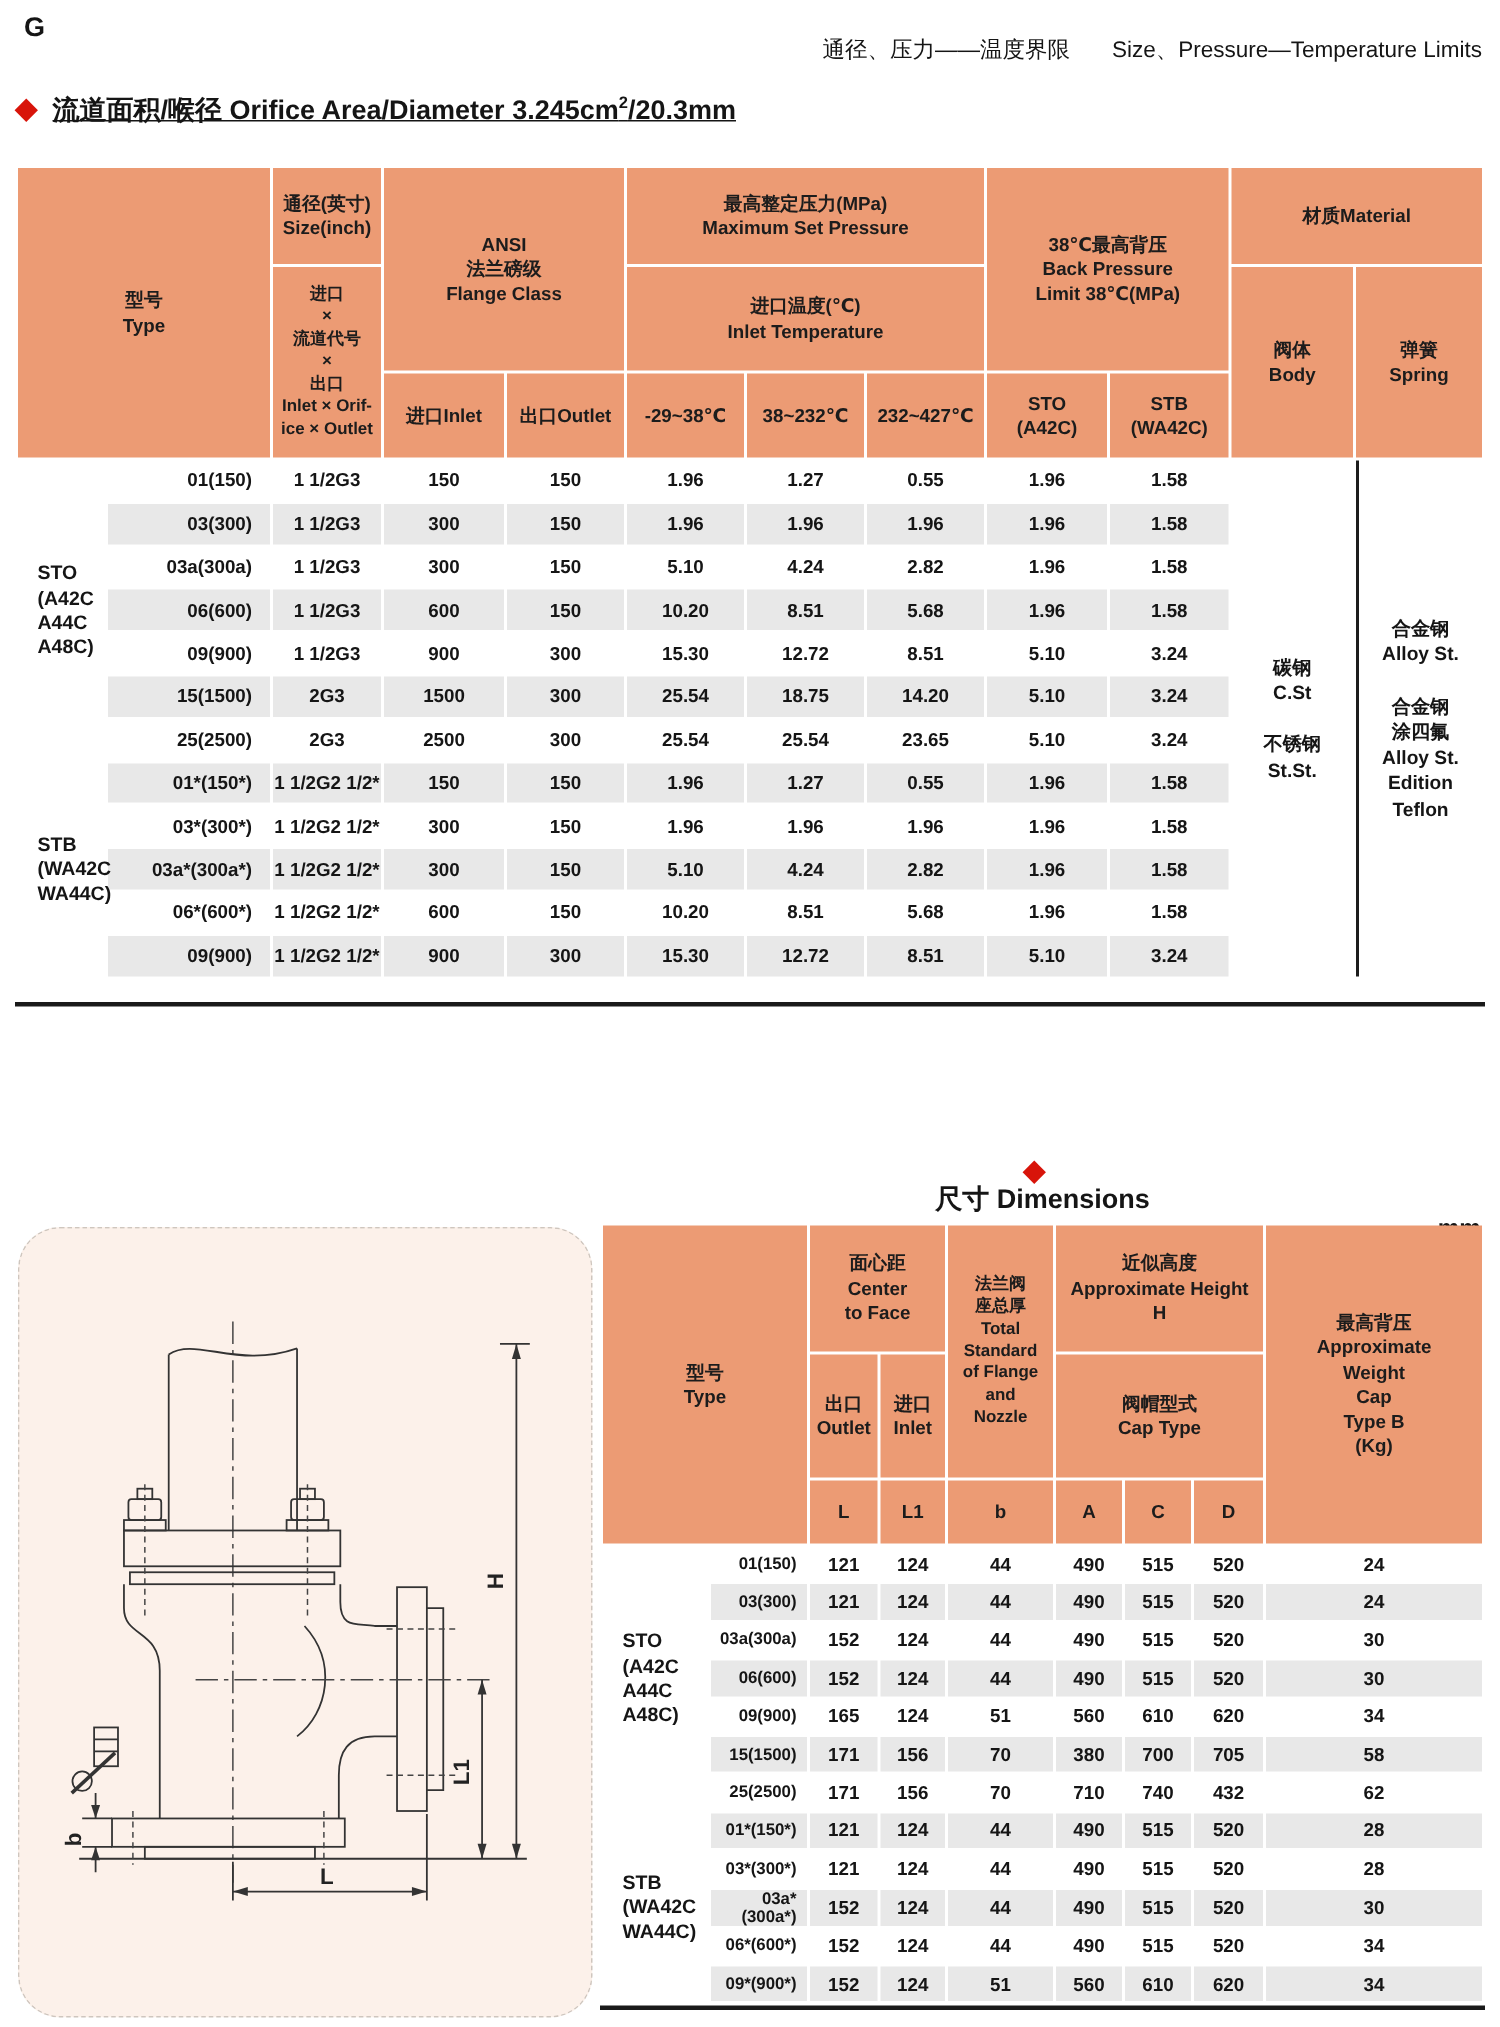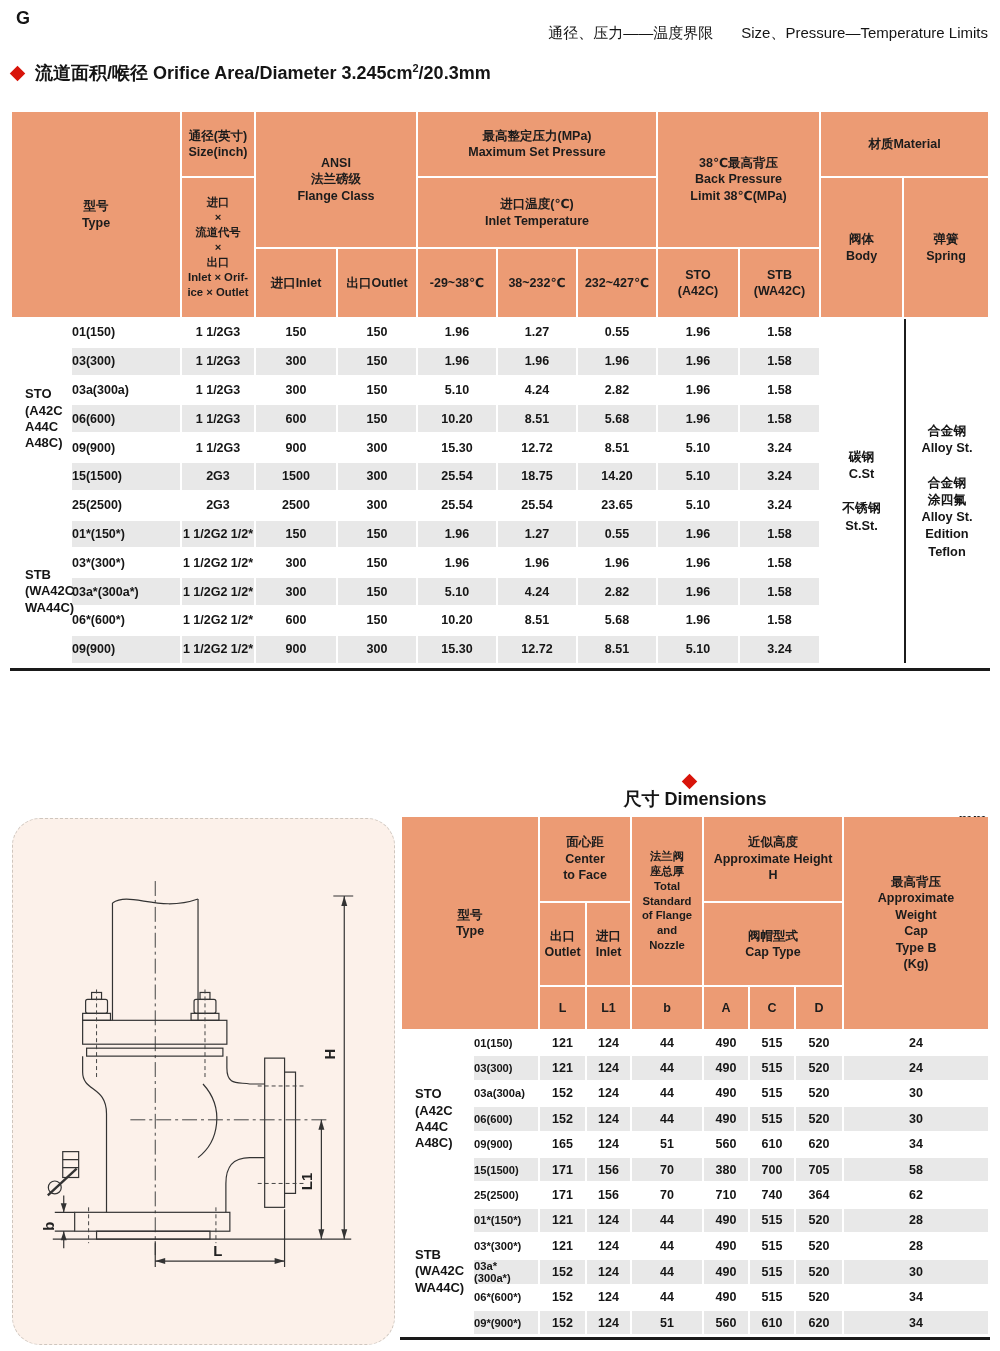--- a/index.html
+++ b/index.html
@@ -4,43 +4,43 @@
 <style>
   html,body{margin:0;padding:0;background:#fff;}
   .page{position:relative;width:1000px;height:1351px;background:#fff;overflow:hidden;
         font-family:"Liberation Sans","DejaVu Sans",sans-serif;color:#151515;}
   
   #corner{position:absolute;left:16px;top:8px;font-size:18px;font-weight:700;}
   #hdr{position:absolute;right:12px;top:9px;font-size:15px;font-weight:400;white-space:nowrap;margin-top:15px;}
   #hdr .gap{margin-left:28px;}
   
   .sec{position:absolute;display:flex;align-items:center;font-size:18px;font-weight:700;}
-  #sec1{left:12px;top:61px;}
+  #sec1{left:12px;top:61px;text-decoration:underline;}
   #sec2{left:403px;top:776px;width:584px;flex-direction:column;}
   .diamond{width:11px;height:11px;background:#D8140A;transform:rotate(45deg);margin-right:12px;flex:0 0 auto;}
   #sec2 .mm{margin-left:auto;font-size:16px;}
   sup{font-size:11px;}
   
   .tblwrap{position:absolute;}
   #t1wrap{left:10px;top:110px;}
   #t2wrap{left:400px;top:815px;}
   table.tbl{border-collapse:separate;border-spacing:2px;table-layout:fixed;}
   #t1{width:980px;}
   #t2{width:590px;}
   .tbl th,.tbl td{padding:0;margin:0;vertical-align:middle;text-align:center;font-weight:700;}
   .tbl th.h{background:#EC9B74;font-size:12.5px;font-weight:600;line-height:1.32;color:#1c1c1c;}
   .tbl th.small{font-size:11.3px;}
   .pre{white-space:pre-line;}
-  #t1 tr.hr1{height:64px;} #t1 tr.hr2{height:69px;} #t1 tr.hr3{height:68px;}
+  #t1 tr.hr1{height:64px;} #t1 tr.hr2{height:69px;} #t1 tr.hr3{height:56px;}
   #t1 tbody td{height:26.8px;}
   #t2 tr.hr1{height:84px;} #t2 tr.hr2{height:82px;} #t2 tr.hr3{height:42px;}
   #t2 tbody td{height:23.4px;}
   .tbl td.v{background:#fff;font-size:12.5px;}
   #t1 tbody tr:nth-child(even) td.v,#t2 tbody tr:nth-child(even) td.v{background:#E8E8E8;}
-  td.t{text-align:left;padding-right:12px;margin-top:20px;}
+  td.t{text-align:right;padding-right:12px;margin-top:20px;}
   #t2 td.t{padding-right:7px;font-size:11.2px;}
   td.c1{font-size:11px;}
   td.grp{background:#fff;text-align:left;padding-left:13px;font-size:13px;line-height:1.25;vertical-align:middle;}
   td.mat{background:#fff;font-size:12.8px;line-height:1.35;}
   td.spr{border-left:2px solid #1c1c1c;}
   .rule{position:absolute;height:3px;background:#1a1a1a;}
   #rule1{left:10px;top:668px;width:980px;}
   #rule2{left:400px;top:1337px;width:590px;}
   
   #note{position:absolute;left:22px;top:676px;font-size:13.5px;font-weight:700;line-height:1.65;word-spacing:2px;}
@@ -482,21 +482,21 @@
         <td class="v">705</td>
         <td class="v">58</td>
       </tr>
       <tr>
         <td class="v t">25(2500)</td>
         <td class="v">171</td>
         <td class="v">156</td>
         <td class="v">70</td>
         <td class="v">710</td>
         <td class="v">740</td>
-        <td class="v">364</td>
+        <td class="v">432</td>
         <td class="v">62</td>
       </tr>
       <tr>
         <td class="grp pre" rowspan="5">STB
 (WA42C
 WA44C)</td>
         <td class="v t">01*(150*)</td>
         <td class="v">121</td>
         <td class="v">124</td>
         <td class="v">44</td>

